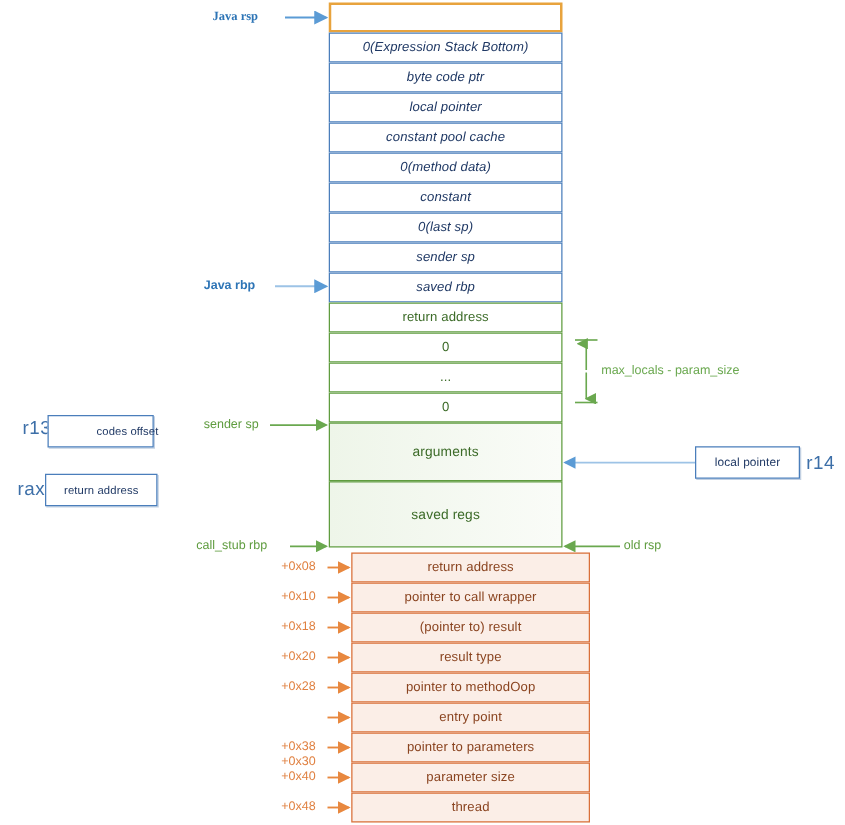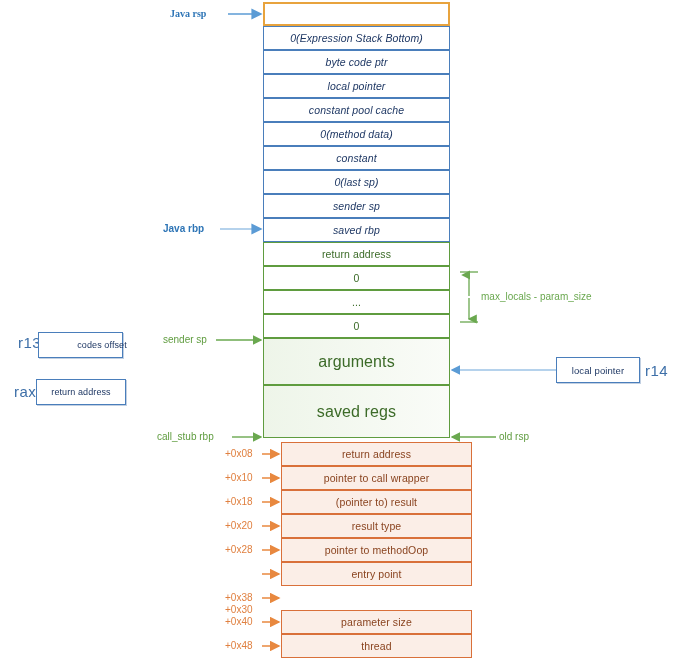--- a/index.html
+++ b/index.html
@@ -60,21 +60,21 @@
     color: #3c6b28;
   }
 
   
   .green-block {
     left: 263px;
     width: 187px;
     border: 1.6px solid #5f9c3f;
     background: linear-gradient(to right, #eef5e9, #fafcf8);
     color: #3c6b28;
-    font-size: 16px;
+    font-size: 11px;
   }
 
   
   .orange-row {
     left: 281px;
     width: 191px;
     height: 24px;
     border: 1.6px solid #d9703a;
     background: #fbeee7;
     color: #8a4420;
@@ -183,20 +183,21 @@
   <div class="cell green-block" style="top:385px;height:53px;">saved regs</div>
 
   <div class="lbl lbl-dim" style="left:481px;top:291px;">max_locals - param_size</div>
 
   <div class="cell orange-row" style="top:442px;">return address</div>
   <div class="cell orange-row" style="top:466px;">pointer to call wrapper</div>
   <div class="cell orange-row" style="top:490px;">(pointer to) result</div>
   <div class="cell orange-row" style="top:514px;">result type</div>
   <div class="cell orange-row" style="top:538px;">pointer to methodOop</div>
   <div class="cell orange-row" style="top:562px;">entry point</div>
+  <div class="cell orange-row" style="top:586px;">pointer to parameters</div>
   <div class="cell orange-row" style="top:610px;">parameter size</div>
   <div class="cell orange-row" style="top:634px;">thread</div>
 
   <div class="lbl lbl-orange" style="left:225px;top:448px;">+0x08</div>
   <div class="lbl lbl-orange" style="left:225px;top:472px;">+0x10</div>
   <div class="lbl lbl-orange" style="left:225px;top:496px;">+0x18</div>
   <div class="lbl lbl-orange" style="left:225px;top:520px;">+0x20</div>
   <div class="lbl lbl-orange" style="left:225px;top:544px;">+0x28</div>
   <div class="lbl lbl-orange" style="left:225px;top:568px;margin-top:36px;">+0x30</div>
   <div class="lbl lbl-orange" style="left:225px;top:592px;">+0x38</div>

